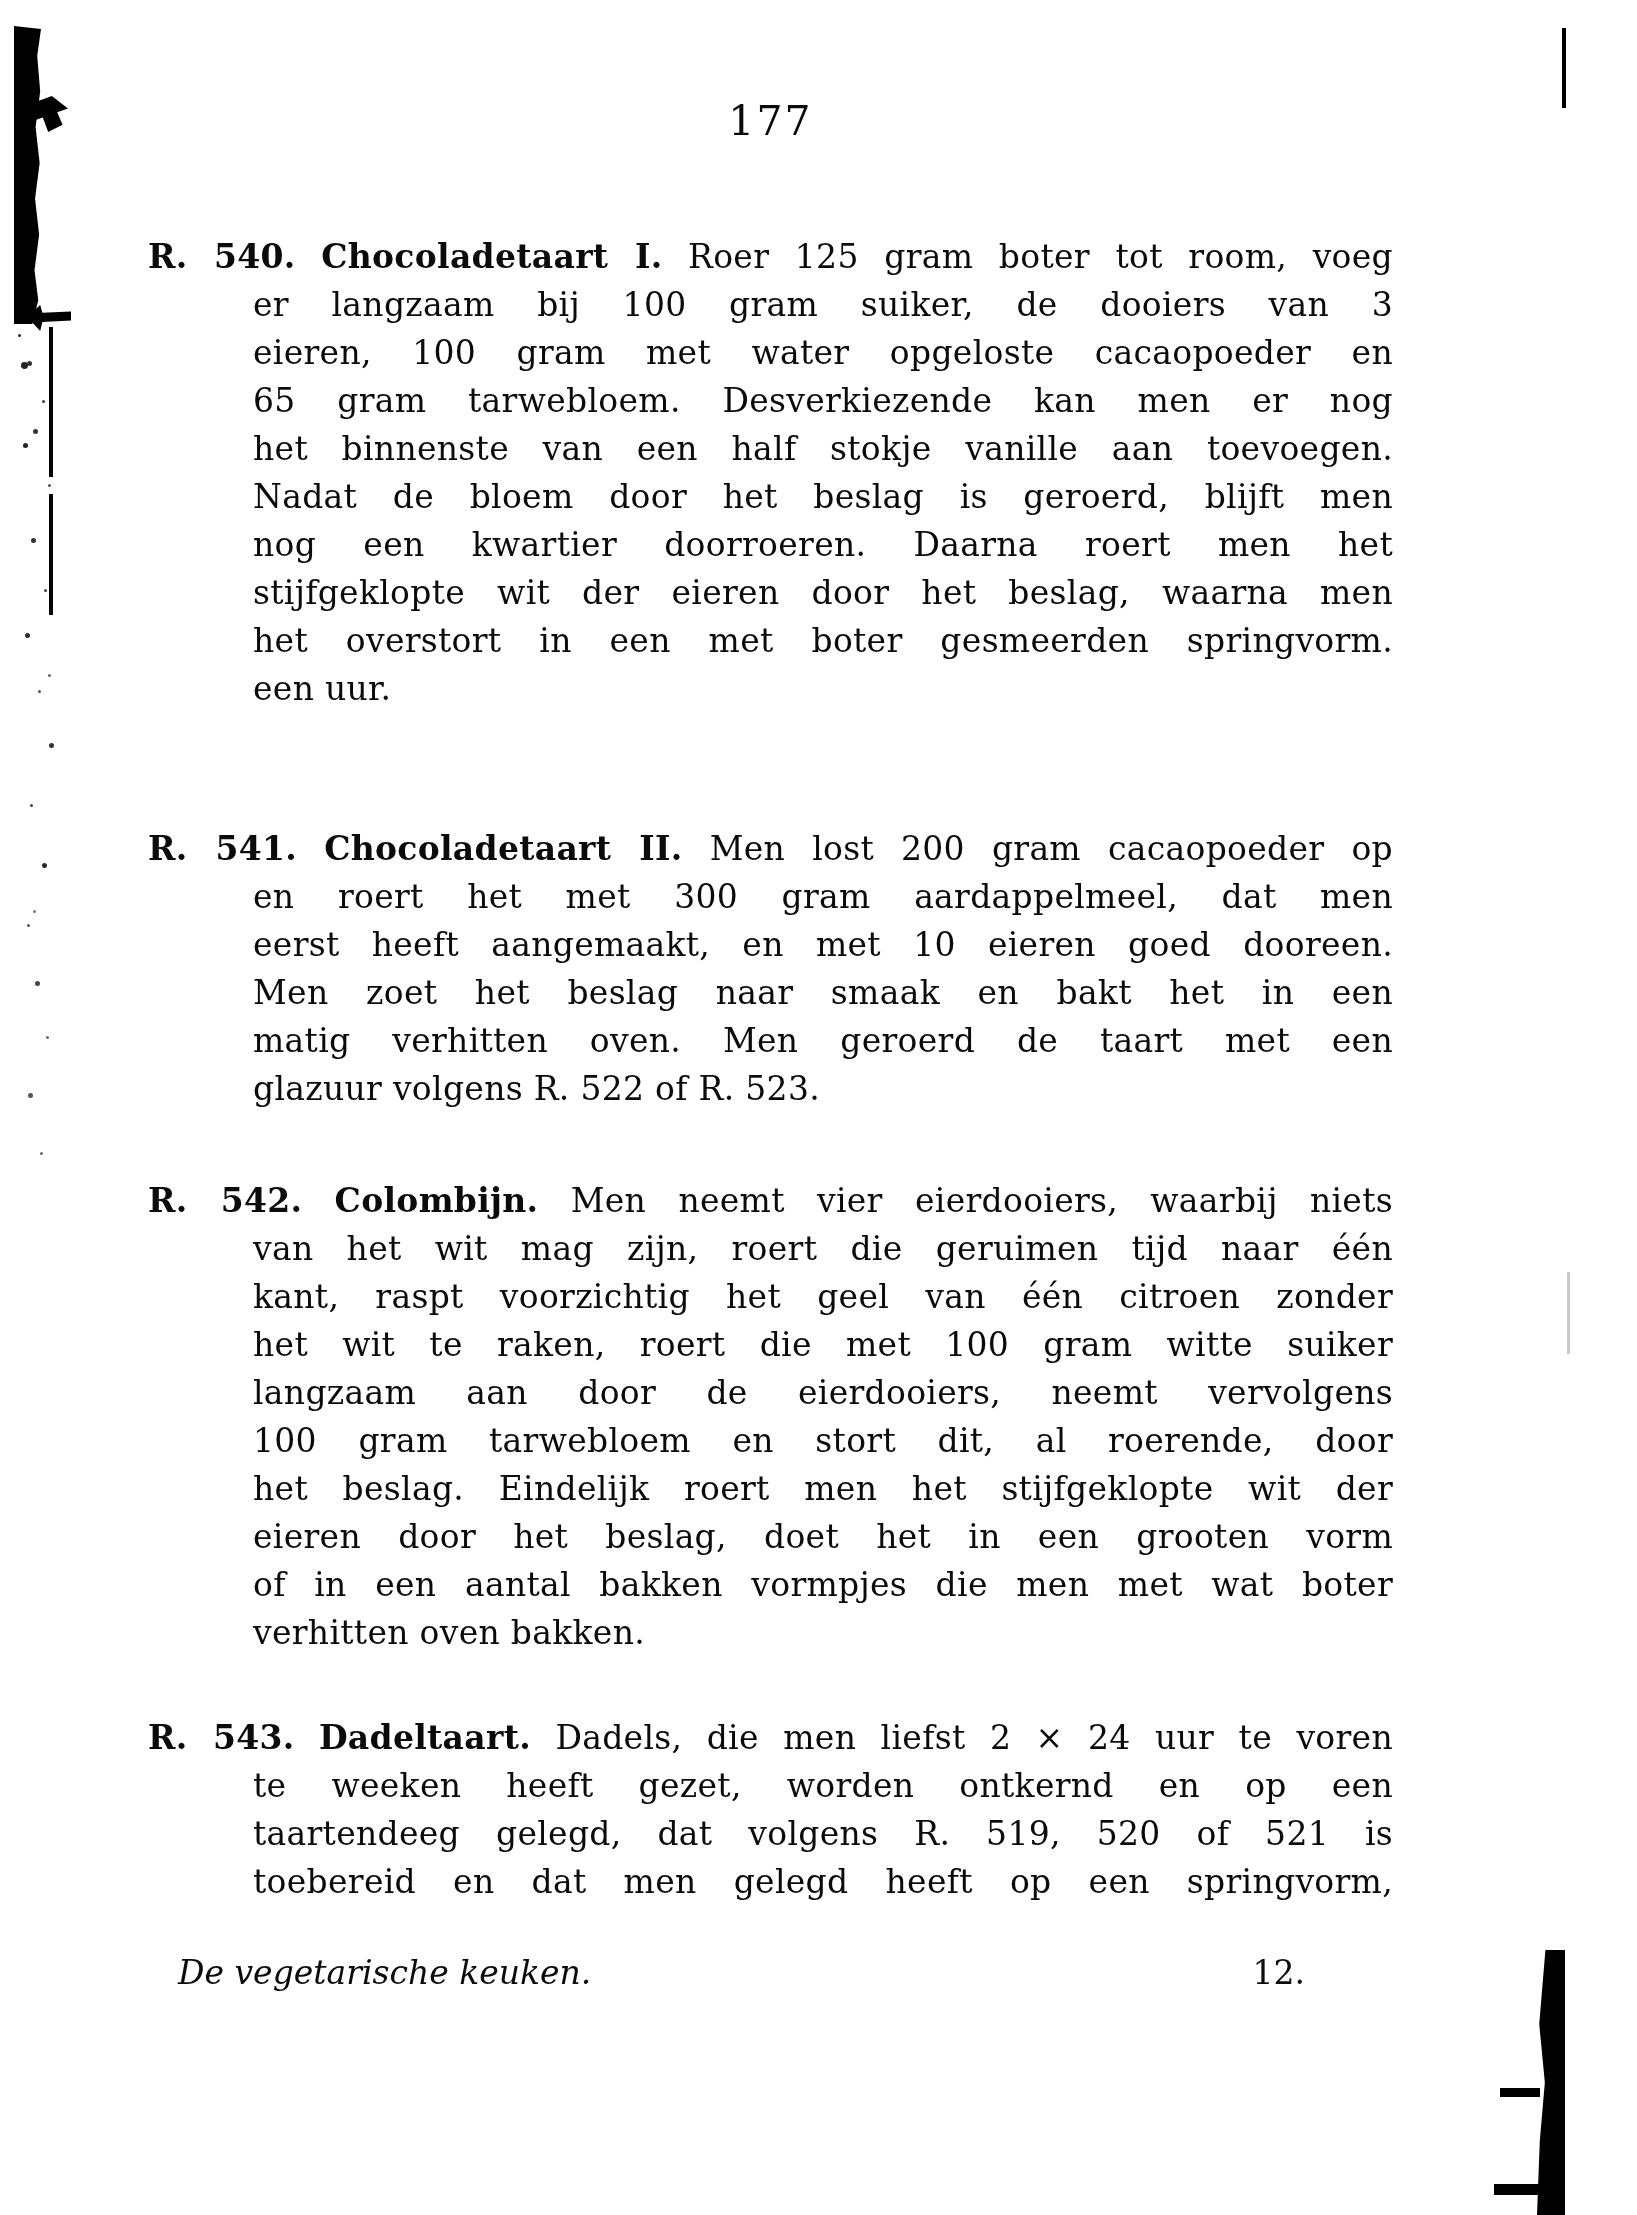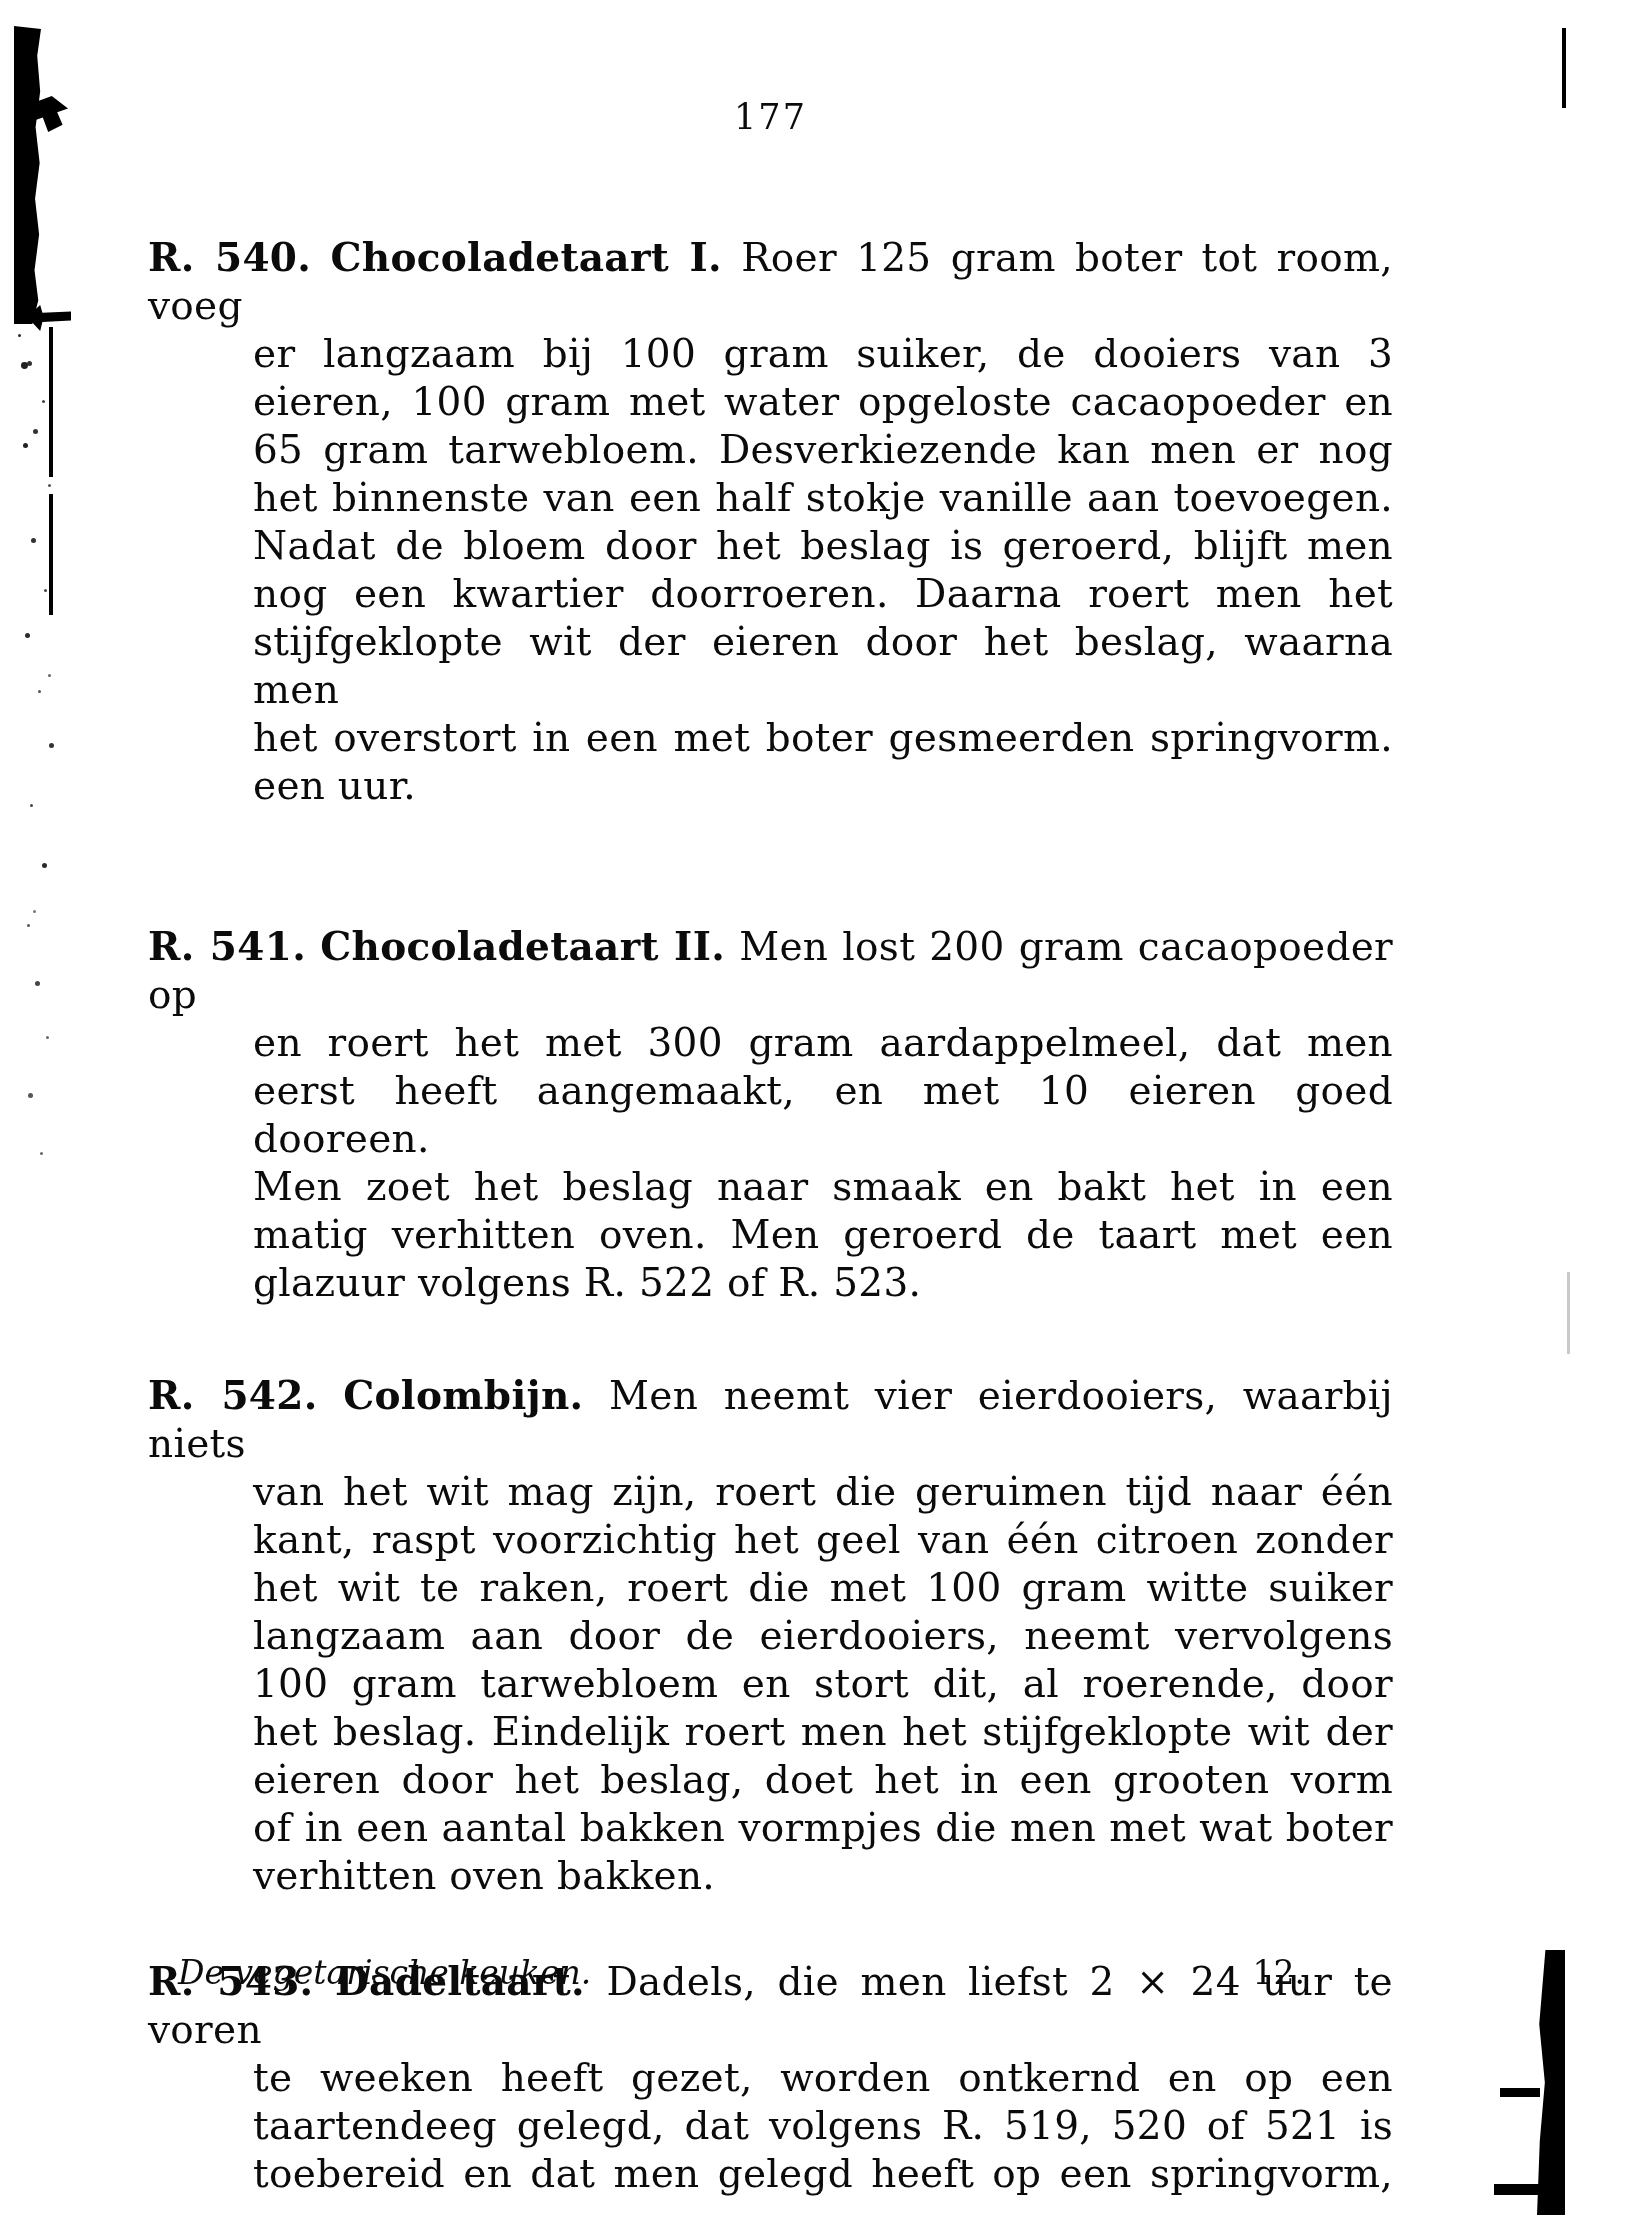--- a/index.html
+++ b/index.html
@@ -4,24 +4,24 @@
 <style>
   html,body{margin:0;padding:0;}
   body{
     width:1637px;height:2215px;position:relative;overflow:hidden;
     background:#ffffff;color:#0b0b0b;
     font-family:"DejaVu Serif", serif;
   }
   .content{position:absolute;left:148px;top:0;width:1245px;}
   .page-number{
     position:absolute;top:97px;left:0;width:100%;
-    text-align:center;font-size:35px;letter-spacing:2px;
+    text-align:center;font-size:41px;letter-spacing:2px;
   }
   .recipes{position:absolute;top:233px;left:0;width:100%;}
-  .recipe{font-size:39px;line-height:48px;letter-spacing:0.3px;}
+  .recipe{font-size:33px;line-height:48px;letter-spacing:0.3px;}
   .recipe:nth-child(1){margin-bottom:112px;}
   .recipe:nth-child(2){margin-bottom:64px;}
   .recipe:nth-child(3){margin-bottom:57px;}
   .line{
     text-align:justify;text-align-last:justify;
     white-space:normal;
   }
   .line.cont{margin-left:105px;}
   .line.no-just{text-align-last:left;}
   .rlabel,.rtitle{font-weight:bold;}

